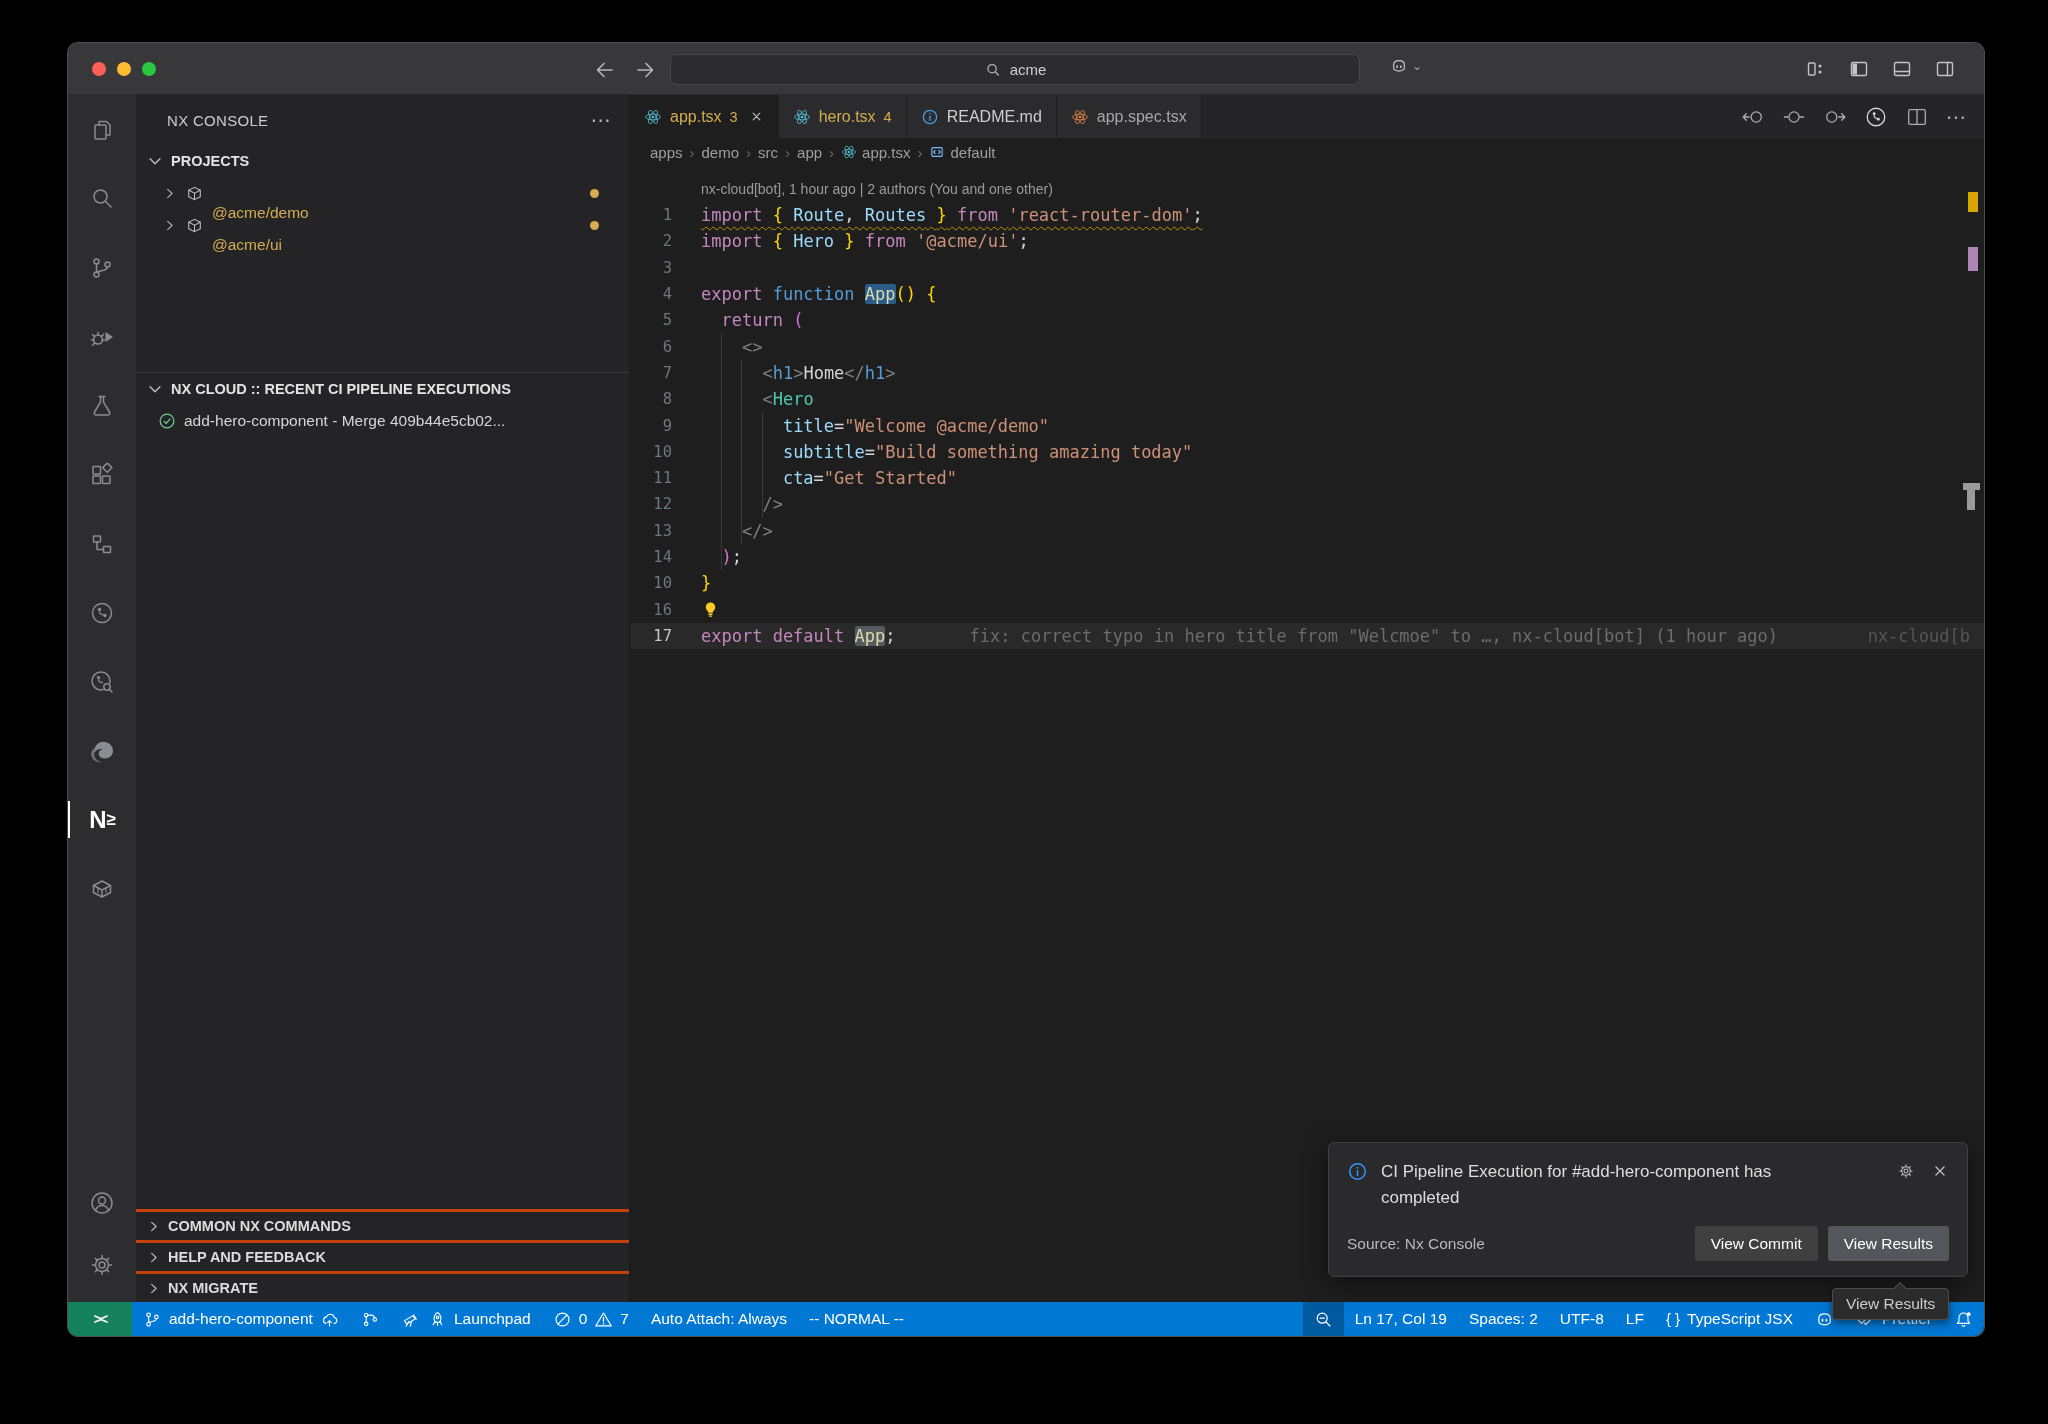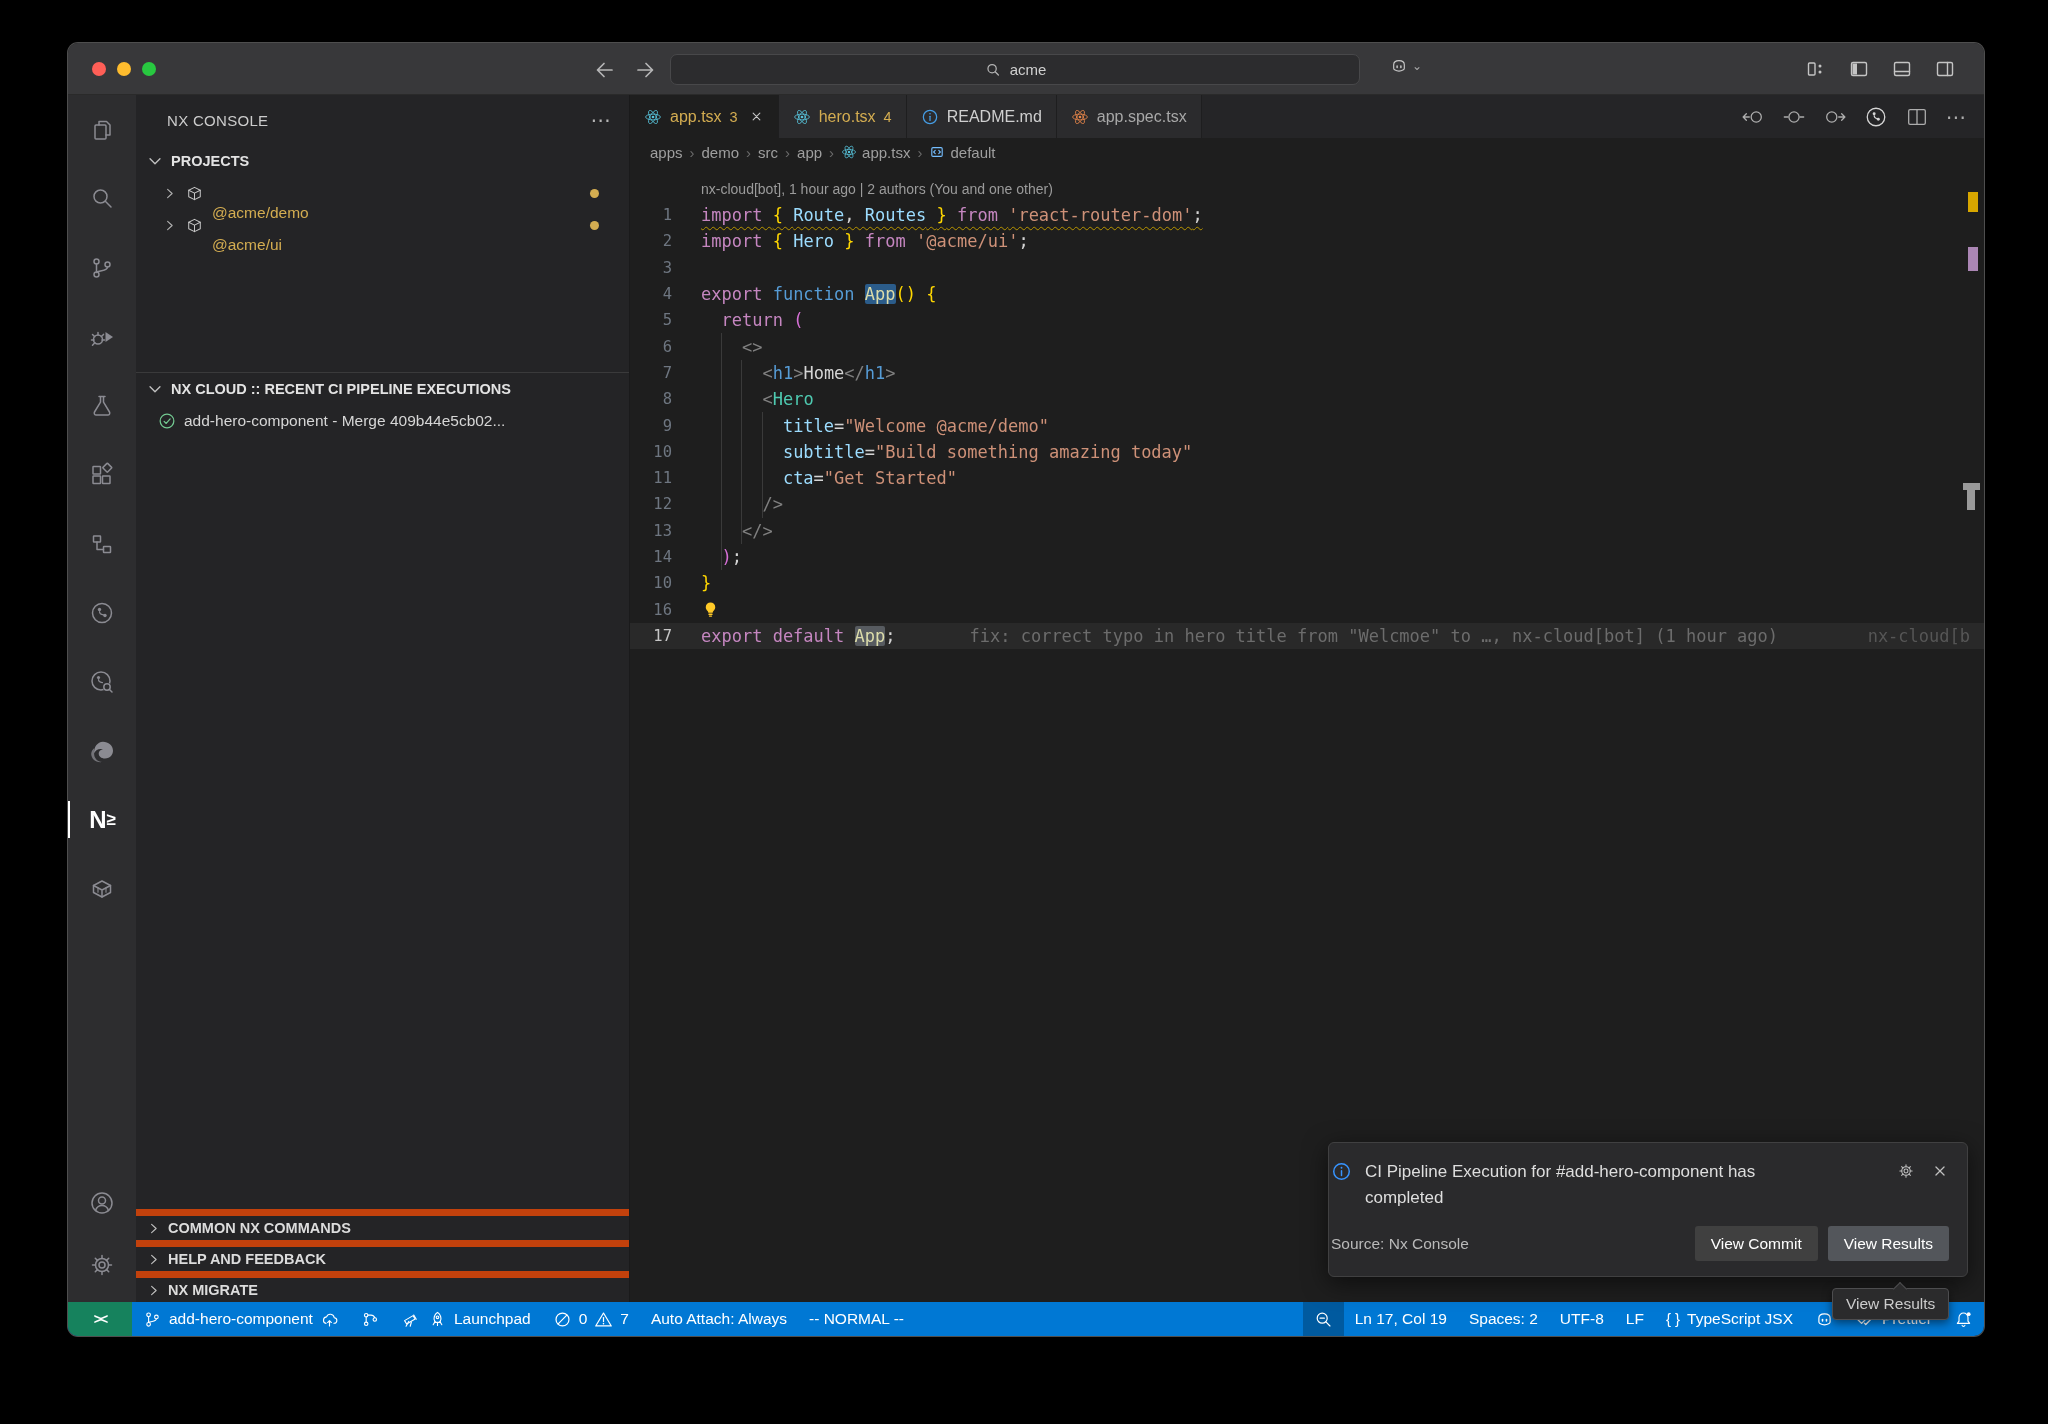--- a/index.html
+++ b/index.html
@@ -47,21 +47,21 @@
   .proj-item { height:32px; display:flex; align-items:center; cursor:pointer; position:relative; }
   .proj-item .chev { position:absolute; left:26px; color:#b0b0b0; }
   .proj-item .pkg { position:absolute; left:50px; color:#c5c5c5; }
   .proj-item .lbl { position:absolute; left:76px; font-size:15.5px; color:var(--gold);margin-top:40px; }
   .proj-item .dot { position:absolute; right:30px; width:9px; height:9px; border-radius:50%; background:var(--gold); }
   .side-div { border-top:1px solid #3a3a3b; margin-top:131px; }
   .cloud-item { height:32px; display:flex; align-items:center; cursor:pointer; position:relative; }
   .cloud-item .chk { position:absolute; left:22px; color:var(--green); }
   .cloud-item .lbl { position:absolute; left:48px; font-size:15.5px; color:#d6d6d6; white-space:nowrap; }
   .side-spacer { flex:1; }
-  .side-sect { height:31px; border-top:7px solid #c2410c; display:flex; align-items:center;
+  .side-sect { height:31px; border-top:3px solid #c2410c; display:flex; align-items:center;
     padding-left:10px; gap:7px; color:#dcdcdc; font-weight:bold; font-size:14.5px; cursor:pointer; }
   .side-sect .ic { color:#c0c0c0; }
 
   
   .editor { flex:1; background:#1e1e1e; position:relative; display:flex; flex-direction:column; }
   .tabbar { height:43px; background:#252527; display:flex; }
   .tab { display:flex; align-items:center; gap:8px; padding:0 14px; background:#2b2b2d;
     border-right:1px solid #1e1e1f; font-size:16px; color:#a8a8a8; cursor:pointer; }
   .tab.active { background:#1e1e1e; }
   .tab .lbl.mod { color:var(--gold); }
@@ -108,21 +108,21 @@
   #sb-right { margin-left:auto;border-radius:13px; }
   .sb-item { display:flex; align-items:center; padding:0 11px; cursor:pointer; }
   .sb-item > * + * { margin-left:7px; }
   .sb-item.remote { background:var(--remote); width:64px; justify-content:center; padding:0; }
   .sb-item.dim { background:rgba(0,0,0,.25); }
   .remote-glyph { font-weight:bold; font-size:14px; letter-spacing:-2px; }
   .braces-glyph { font-size:15px; }
 
   
   .notification { position:absolute; left:1260px; top:1099px; width:640px; background:#2a2a2c;
-    border:1px solid #404041; border-radius:6px; padding:16px 18px 15px 2px;
+    border:1px solid #404041; border-radius:6px; padding:16px 18px 15px 18px;
     box-shadow:0 6px 24px rgba(0,0,0,.55); z-index:6; }
   .n-head { display:flex; align-items:flex-start; }
   .n-icon { color:var(--info); margin-top:2px; }
   .n-msg { width:470px; margin-left:13px; color:#dedede; font-size:17px; line-height:1.5; }
   .n-acts { margin-left:auto; display:flex; gap:16px; color:#c0c0c0; margin-top:3px; }
   .n-foot { display:flex; align-items:center; margin-top:16px; }
   .n-src { color:#b9b9b9; font-size:15.5px; }
   .n-btns { margin-left:auto; display:flex; gap:10px; }
   .btn { height:35px; padding:0 16px; border:none; border-radius:3px; font-size:15.5px;
     color:#fff; cursor:pointer; font-family:inherit; }

